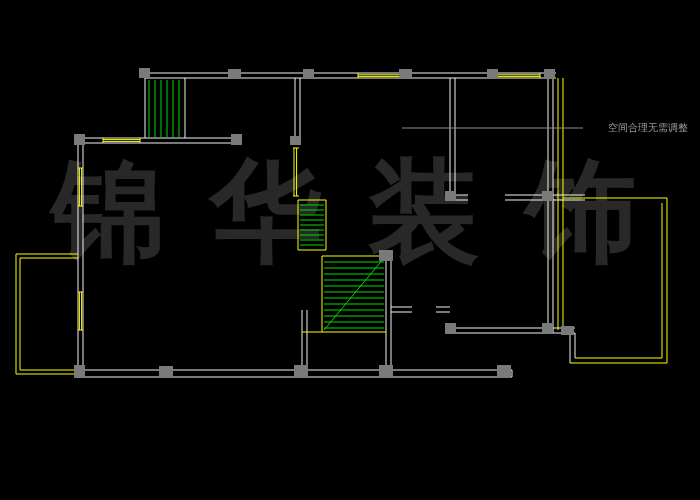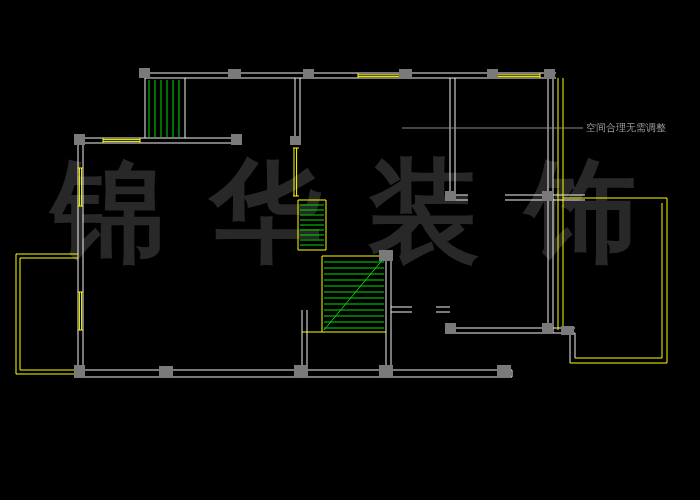--- a/index.html
+++ b/index.html
@@ -20,21 +20,21 @@
     color:var(--color-watermark,#282828);
     user-select:none;
     z-index:1;
   }
   .plan{
     position:absolute;left:0;top:0;
     z-index:2;
   }
   .annotation{
     position:absolute;
-    left:586px;top:122px;
+    left:608px;top:122px;
     font-size:10px;line-height:12px;
     color:var(--color-annotation,#9c9c9c);
     z-index:3;
     white-space:nowrap;
   }
   .w{stroke:var(--color-wall,#f2f2f2);stroke-width:1;fill:none;}
   .y{stroke:var(--color-window,#ffff00);stroke-width:1;fill:none;}
   .g{stroke:var(--color-stairs,#00dd00);stroke-width:1;fill:none;}
   .col{fill:var(--color-column,#7a7a7a);stroke:none;}
   .lead{stroke:var(--color-leader,#8a8a8a);stroke-width:1;fill:none;}

